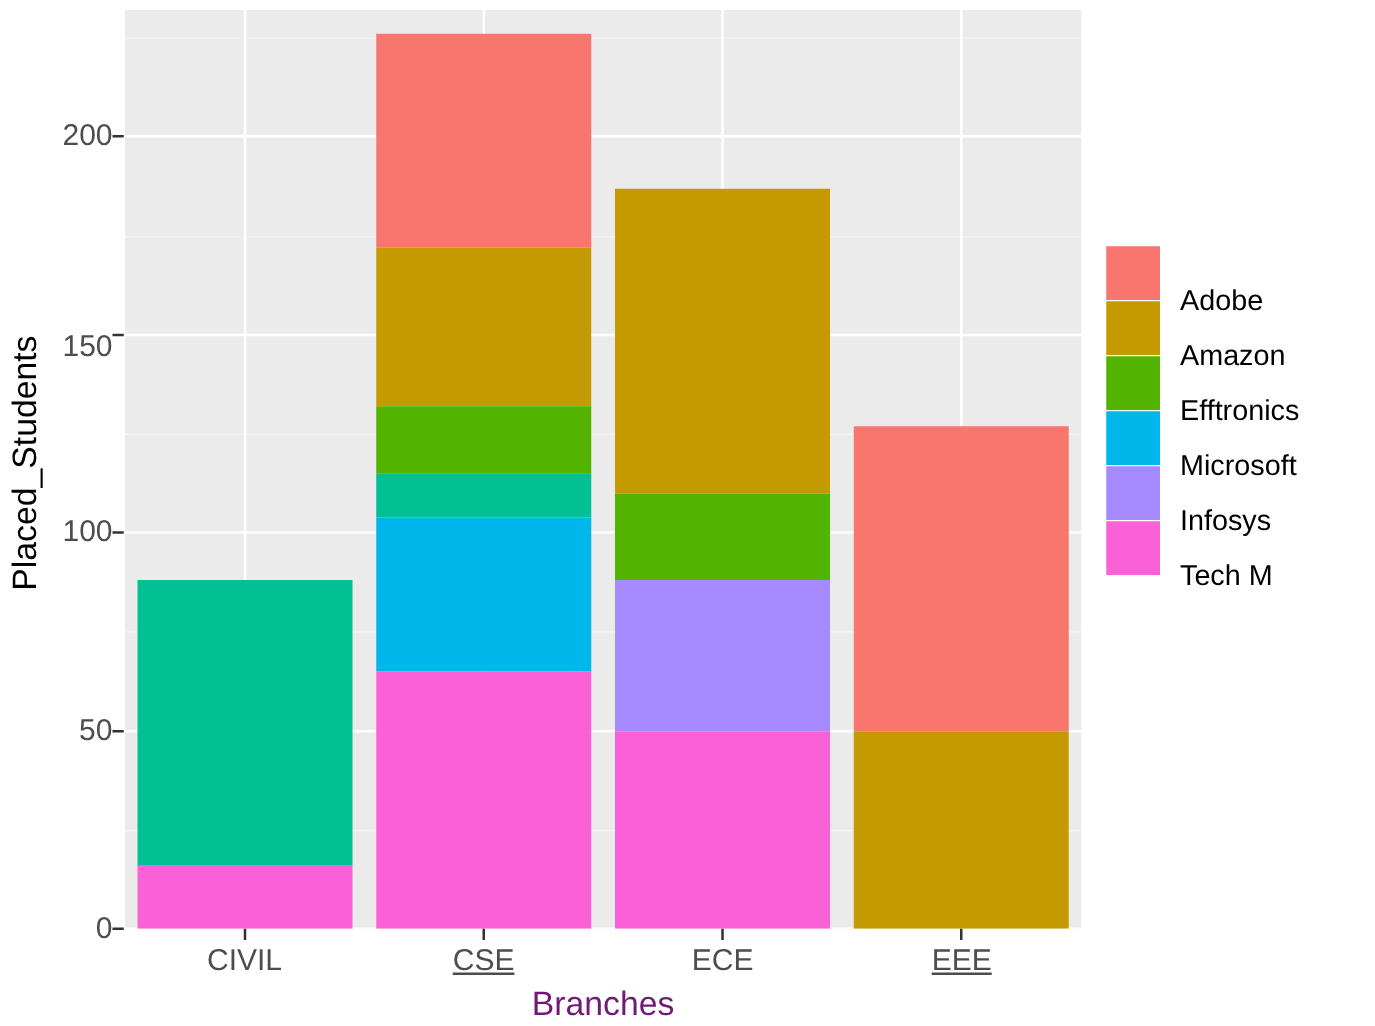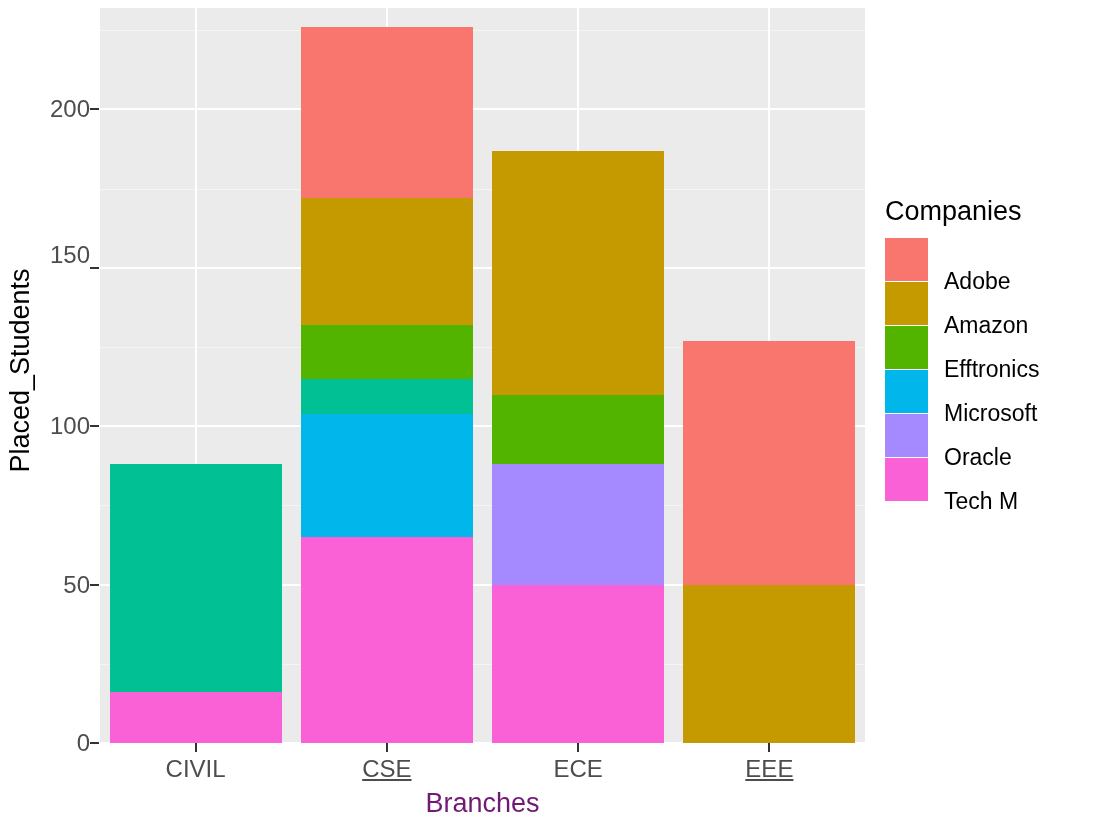--- a/index.html
+++ b/index.html
@@ -193,21 +193,21 @@
 <div id="chart-root">
 
   <div id="y-axis-title">
     <span class="rot">Placed_Students</span>
   </div>
 
   <div id="y-axis-labels">
       <div class="y-tick-label" style="top: 743px;">0</div>
       <div class="y-tick-label" style="top: 584.595px;">50</div>
       <div class="y-tick-label" style="top: 426.19px;">100</div>
-      <div class="y-tick-label" style="top: 255px; text-align: right;">150</div>
+      <div class="y-tick-label" style="top: 278px; text-align: right;">150</div>
       <div class="y-tick-label" style="top: 109.379px;">200</div>
     </div>
   <div id="y-axis-ticks">
       <div class="y-tick-mark" style="top: 743px;"></div>
       <div class="y-tick-mark" style="top: 584.595px;"></div>
       <div class="y-tick-mark" style="top: 426.19px;"></div>
       <div class="y-tick-mark" style="top: 267.784px;"></div>
       <div class="y-tick-mark" style="top: 109.379px;"></div>
     </div>
 
@@ -258,41 +258,40 @@
     </div>
   <div id="x-axis-labels">
       <div class="x-tick-label" style="left: 95.625px;">CIVIL</div>
       <div class="x-tick-label" style="left: 286.875px; text-decoration: underline;">CSE</div>
       <div class="x-tick-label" style="left: 478.125px;">ECE</div>
       <div class="x-tick-label" style="left: 669.375px; text-decoration: underline;">EEE</div>
     </div>
   <div id="x-axis-title">Branches</div>
 
   <div id="legend">
-    <div id="legend-title">Companies</div>
     <div id="legend-items">
         <div class="legend-item">
           <span class="legend-key" style="background: rgb(248, 118, 109);"></span>
           <span class="legend-label">Adobe</span>
         </div>
         <div class="legend-item">
           <span class="legend-key" style="background: rgb(196, 154, 0);"></span>
           <span class="legend-label">Amazon</span>
         </div>
         <div class="legend-item">
           <span class="legend-key" style="background: rgb(83, 180, 0);"></span>
           <span class="legend-label">Efftronics</span>
         </div>
         <div class="legend-item">
           <span class="legend-key" style="background: rgb(0, 182, 235);"></span>
           <span class="legend-label">Microsoft</span>
         </div>
         <div class="legend-item">
           <span class="legend-key" style="background: rgb(165, 138, 255);"></span>
-          <span class="legend-label">Oracle</span>
+          <span class="legend-label">Infosys</span>
         </div>
         <div class="legend-item">
           <span class="legend-key" style="background: rgb(251, 97, 215);"></span>
           <span class="legend-label">Tech M</span>
         </div>
       </div>
   </div>
 
 </div>
 

